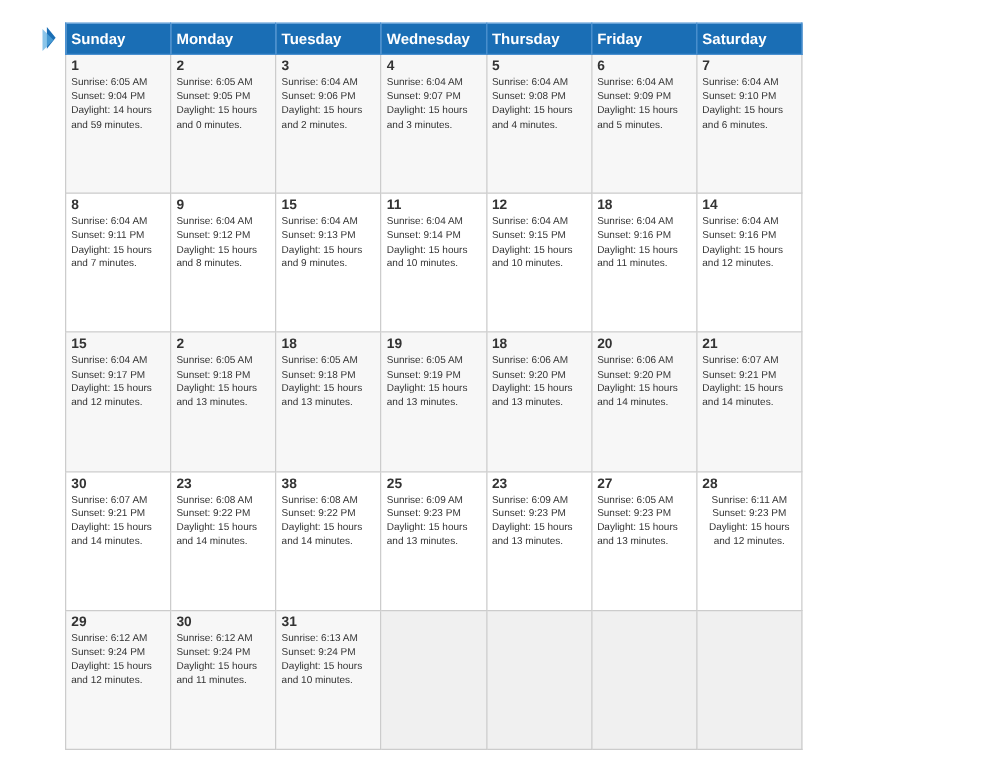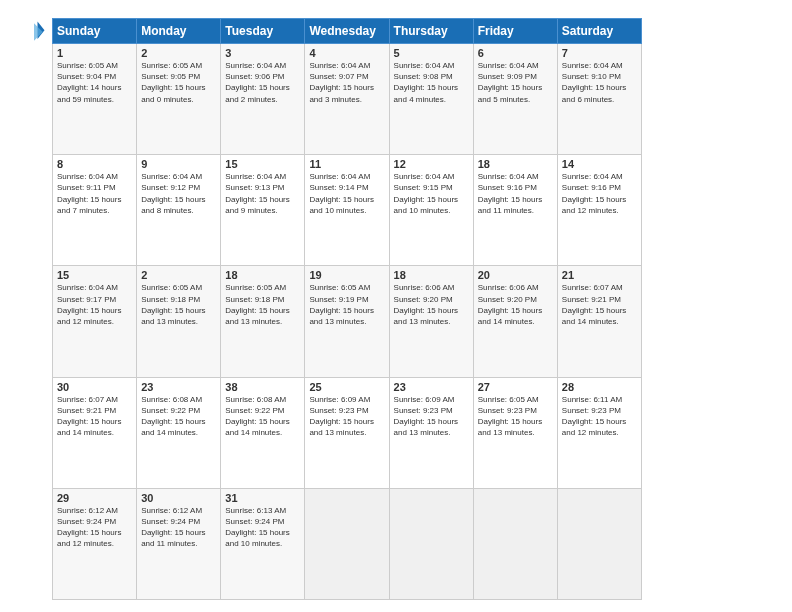--- a/index.html
+++ b/index.html
@@ -324,21 +324,21 @@
           </td>
           <td>
             <span class="day-num">27</span>
             <div class="day-info" style="white-space: pre-line;">Sunrise: 6:05 AM
 Sunset: 9:23 PM
 Daylight: 15 hours
 and 13 minutes.</div>
           </td>
           <td>
             <span class="day-num">28</span>
-            <div class="day-info" style="white-space: pre-line;">Sunrise: 6:11 AM
+            <div class="day-info" style="white-space: pre-line; text-align: center;">Sunrise: 6:11 AM
 Sunset: 9:23 PM
 Daylight: 15 hours
 and 12 minutes.</div>
           </td>
         </tr>
         <tr>
           <td>
             <span class="day-num">29</span>
             <div class="day-info" style="white-space: pre-line;">Sunrise: 6:12 AM
 Sunset: 9:24 PM

